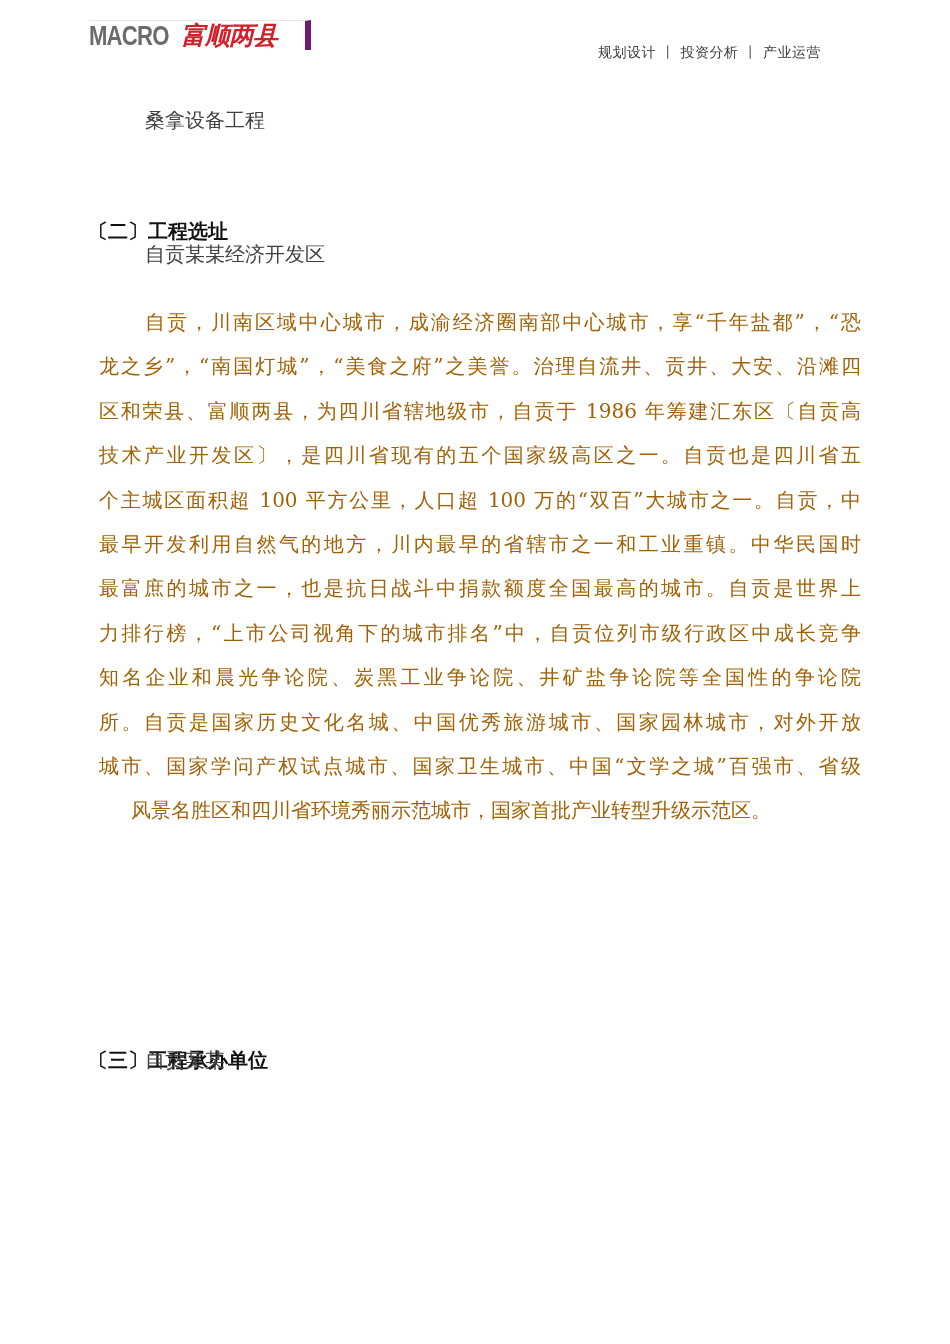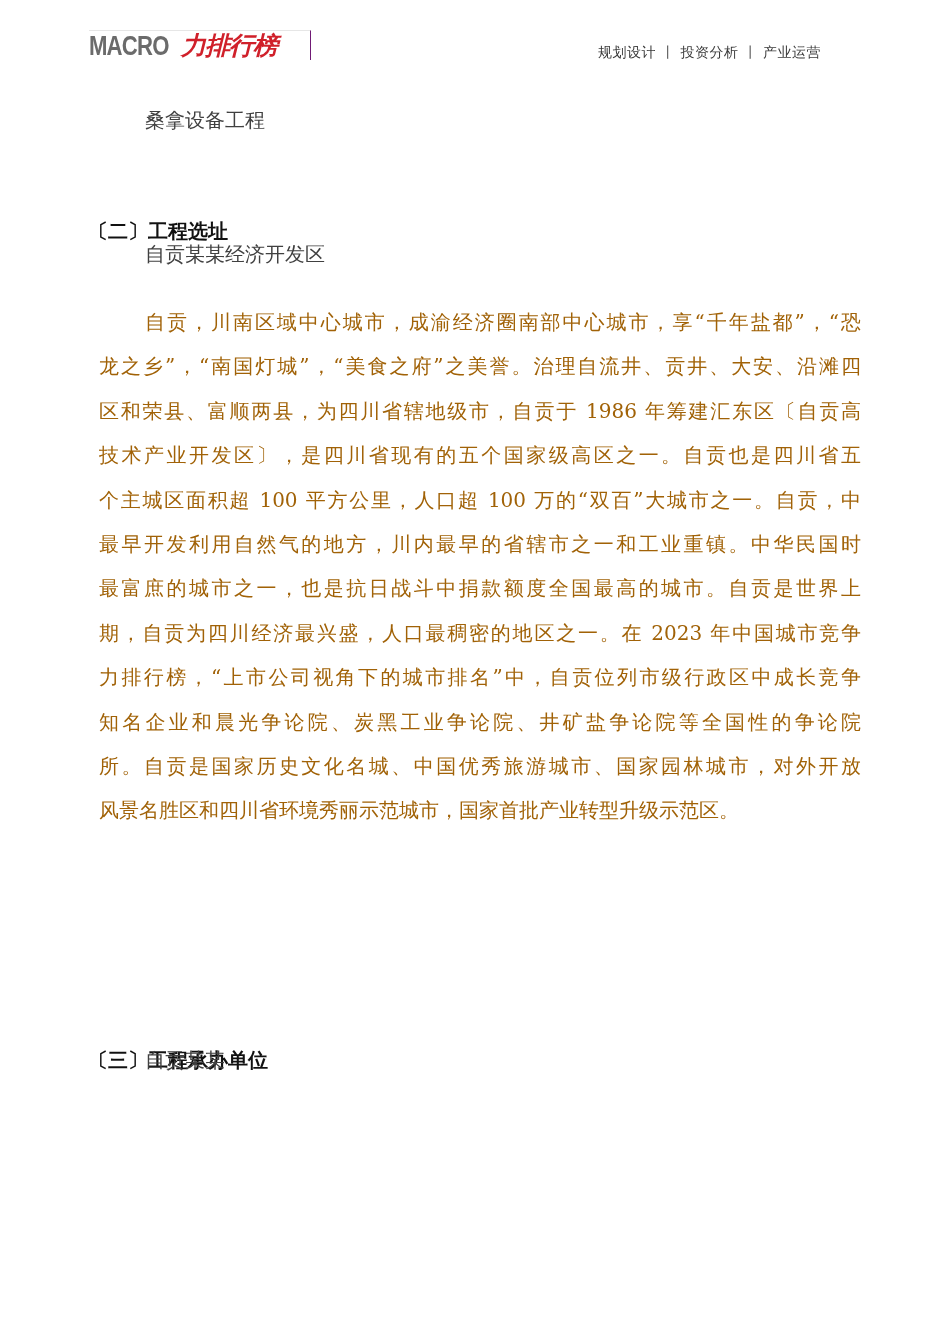--- a/index.html
+++ b/index.html
@@ -18,26 +18,26 @@
     .header {
       position: absolute;
       left: 0;
       top: 0;
       width: 950px;
       height: 80px;
     }
     .logo {
       position: absolute;
       left: 89px;
-      top: 30px;
+      top: 20px;
       width: 222px;
       height: 30px;
       display: flex;
       align-items: center;
-      border-right: 1px solid #701a75;
+      border-right: 6px solid #701a75;
       border-top: 1px solid #e6e6e6;
       box-sizing: border-box;
     }
     .logo-macro {
       font-family: "Liberation Sans", sans-serif;
       font-weight: 700;
       font-size: 27px;
       color: #6b6b6b;
       letter-spacing: -1px;
       transform: scaleX(0.82);
@@ -108,29 +108,30 @@
       text-align: justify;
       text-align-last: justify;
       color: #a16207;
       font-family: "DejaVu Serif", "Liberation Serif", serif;
     }
     .body-line.first {
       padding-left: 46px;
     }
     .body-line.last {
       text-align-last: left;
+      margin-left: 32px;
     }
   </style>
 </head>
 <body>
 
 <div class="header">
   <div class="logo">
     <span class="logo-macro">MACRO</span>
-    <span class="logo-cn">力排行榜</span>
+    <span class="logo-cn">富顺两县</span>
   </div>
   <div class="tagline">
     <span>规划设计</span><span class="sep">丨</span><span>投资分析</span><span class="sep">丨</span><span>产业运营</span>
   </div>
 </div>
 
 <div class="content">
   <div class="para" style="left:145px; top:110px;">桑拿设备工程</div>
 
   <div class="heading" style="left:88px; top:177px;">〔二〕工程选址</div>
@@ -138,23 +139,23 @@
   <div class="para" style="left:145px; top:244px;">自贡某某经济开发区</div>
 
   <div class="body-block">
     <div class="body-line first">自贡，川南区域中心城市，成渝经济圈南部中心城市，享“千年盐都”，“恐</div>
     <div class="body-line">龙之乡”，“南国灯城”，“美食之府”之美誉。治理自流井、贡井、大安、沿滩四</div>
     <div class="body-line">区和荣县、富顺两县，为四川省辖地级市，自贡于 1986 年筹建汇东区〔自贡高</div>
     <div class="body-line">技术产业开发区〕，是四川省现有的五个国家级高区之一。自贡也是四川省五</div>
     <div class="body-line">个主城区面积超 100 平方公里，人口超 100 万的“双百”大城市之一。自贡，中</div>
     <div class="body-line">最早开发利用自然气的地方，川内最早的省辖市之一和工业重镇。中华民国时</div>
     <div class="body-line">最富庶的城市之一，也是抗日战斗中捐款额度全国最高的城市。自贡是世界上</div>
-    <div class="body-line">期，自贡为四川经济最兴盛，人口最稠密的地区之一。在 2023 年中国城市竞争</div>
     <div class="body-line">力排行榜，“上市公司视角下的城市排名”中，自贡位列市级行政区中成长竞争</div>
     <div class="body-line">知名企业和晨光争论院、炭黑工业争论院、井矿盐争论院等全国性的争论院</div>
     <div class="body-line">所。自贡是国家历史文化名城、中国优秀旅游城市、国家园林城市，对外开放</div>
+    <div class="body-line">城市、国家学问产权试点城市、国家卫生城市、中国“文学之城”百强市、省级</div>
     <div class="body-line last">风景名胜区和四川省环境秀丽示范城市，国家首批产业转型升级示范区。</div>
   </div>
 
   <div class="heading" style="left:88px; top:1006px;">〔三〕工程承办单位</div>
 
   <div class="para" style="left:145px; top:1050px;font-family:Liberation Serif, serif;">自贡某某</div>
 </div>
 
 </body></html>

